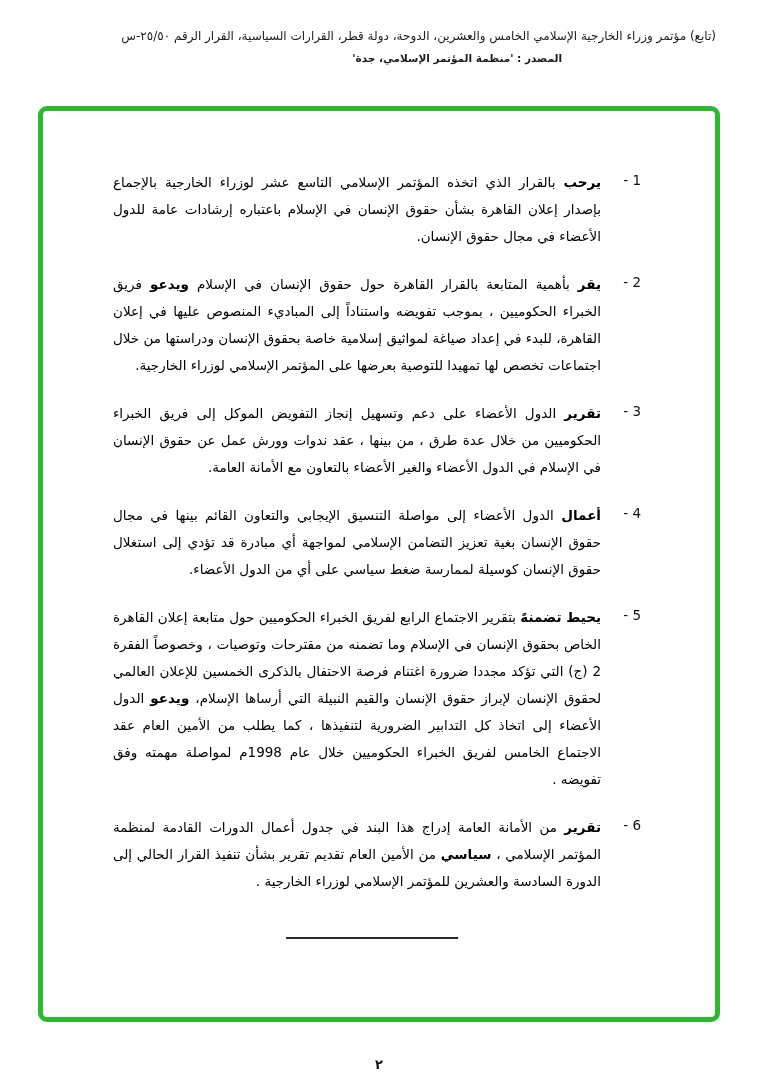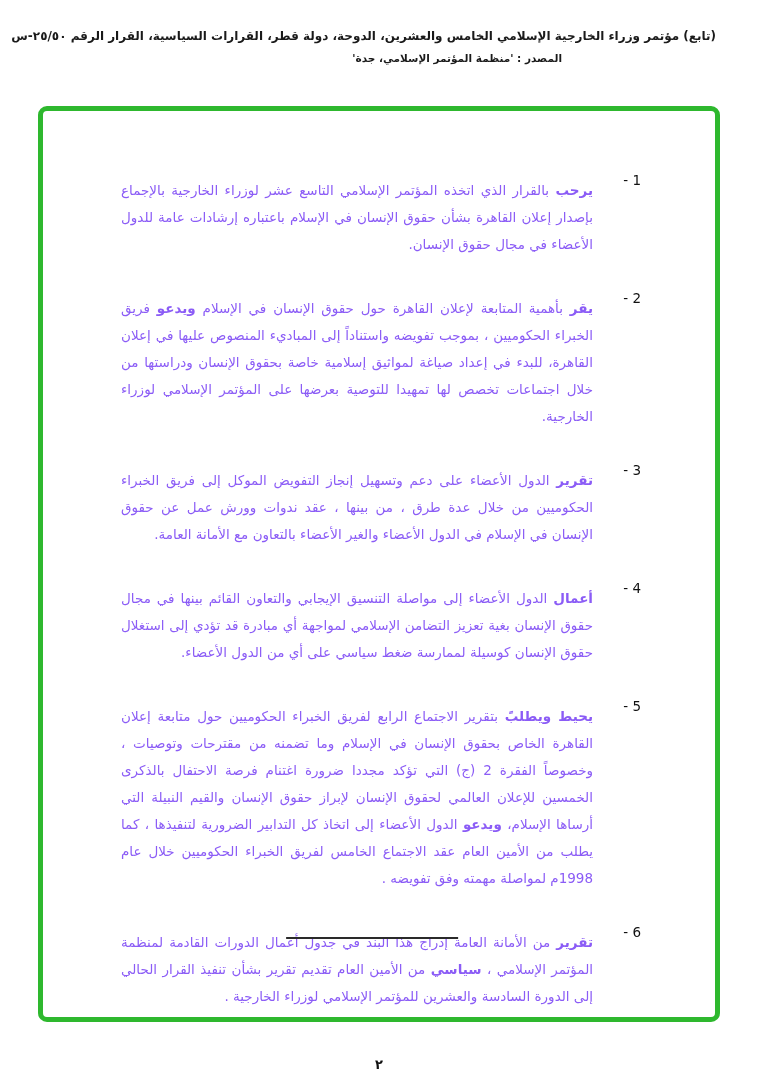--- a/index.html
+++ b/index.html
@@ -13,21 +13,21 @@
     position: relative;
     font-family: "DejaVu Sans", sans-serif;
     color: #1a1a1a;
     overflow: hidden;
   }
 
   
   .hdr1 {
     direction: rtl;
     text-align: right;
-    font-weight: bold;
+    font-weight: normal;
     font-size: 12px;
     line-height: 1.4;
     padding: 28px 42px 0 30px;
     white-space: nowrap;
     letter-spacing: 0;
   }
   .hdr2 {
     direction: rtl;
     text-align: right;
     font-weight: bold;
@@ -61,26 +61,26 @@
   }
   .item-number {
     flex: 0 0 28px;
     width: 28px;
     font-size: 13.5px;
     padding-top: 3px;
     color: #111;
   }
   .item-body {
     flex: 1 1 auto;
-    margin: 8px;
+    margin: 0;
     font-size: 13.5px;
     line-height: 2.0;
     text-align: justify;
     text-justify: inter-word;
-    color: #8b5cf6;
+    color: #000000;
   }
   .item-body b {
     font-weight: bold;
   }
 
   
   .footer-rule {
     position: absolute;
     bottom: 78px;
     left: 50%;
@@ -118,21 +118,21 @@
         <span>بالقرار الذي اتخذه المؤتمر الإسلامي التاسع عشر لوزراء الخارجية بالإجماع بإصدار إعلان القاهرة بشأن حقوق الإنسان في الإسلام باعتباره إرشادات عامة للدول الأعضاء في مجال حقوق الإنسان.</span>
         <b></b>
         <span></span>
       </p>
     </div>
 
     <div class="item">
       <div class="item-number">2 -</div>
       <p class="item-body">
         <b>يقر</b>
-        <span>بأهمية المتابعة لإعلان القاهرة حول حقوق الإنسان في الإسلام</span>
+        <span>بأهمية المتابعة بالقرار القاهرة حول حقوق الإنسان في الإسلام</span>
         <b>ويدعو</b>
         <span>فريق الخبراء الحكوميين ، بموجب تفويضه واستناداً إلى المباديء المنصوص عليها في إعلان القاهرة، للبدء في إعداد صياغة لمواثيق إسلامية خاصة بحقوق الإنسان ودراستها من خلال اجتماعات تخصص لها تمهيدا للتوصية بعرضها على المؤتمر الإسلامي لوزراء الخارجية.</span>
       </p>
     </div>
 
     <div class="item">
       <div class="item-number">3 -</div>
       <p class="item-body">
         <b>تقرير</b>
         <span>الدول الأعضاء على دعم وتسهيل إنجاز التفويض الموكل إلى فريق الخبراء الحكوميين من خلال عدة طرق ، من بينها ، عقد ندوات وورش عمل عن حقوق الإنسان في الإسلام في الدول الأعضاء والغير الأعضاء بالتعاون مع الأمانة العامة.</span>
@@ -147,21 +147,21 @@
         <b>أعمال</b>
         <span>الدول الأعضاء إلى مواصلة التنسيق الإيجابي والتعاون القائم بينها في مجال حقوق الإنسان بغية تعزيز التضامن الإسلامي لمواجهة أي مبادرة قد تؤدي إلى استغلال حقوق الإنسان كوسيلة لممارسة ضغط سياسي على أي من الدول الأعضاء.</span>
         <b></b>
         <span></span>
       </p>
     </div>
 
     <div class="item">
       <div class="item-number">5 -</div>
       <p class="item-body">
-        <b>يحيط ويطلبً</b>
+        <b>يحيط تضمنهً</b>
         <span>بتقرير الاجتماع الرابع لفريق الخبراء الحكوميين حول متابعة إعلان القاهرة الخاص بحقوق الإنسان في الإسلام وما تضمنه من مقترحات وتوصيات ، وخصوصاً الفقرة 2 (ج) التي تؤكد مجددا ضرورة اغتنام فرصة الاحتفال بالذكرى الخمسين للإعلان العالمي لحقوق الإنسان لإبراز حقوق الإنسان والقيم النبيلة التي أرساها الإسلام،</span>
         <b>ويدعو</b>
         <span>الدول الأعضاء إلى اتخاذ كل التدابير الضرورية لتنفيذها ، كما يطلب من الأمين العام عقد الاجتماع الخامس لفريق الخبراء الحكوميين خلال عام 1998م لمواصلة مهمته وفق تفويضه .</span>
       </p>
     </div>
 
     <div class="item">
       <div class="item-number">6 -</div>
       <p class="item-body">
         <b>تقرير</b>

